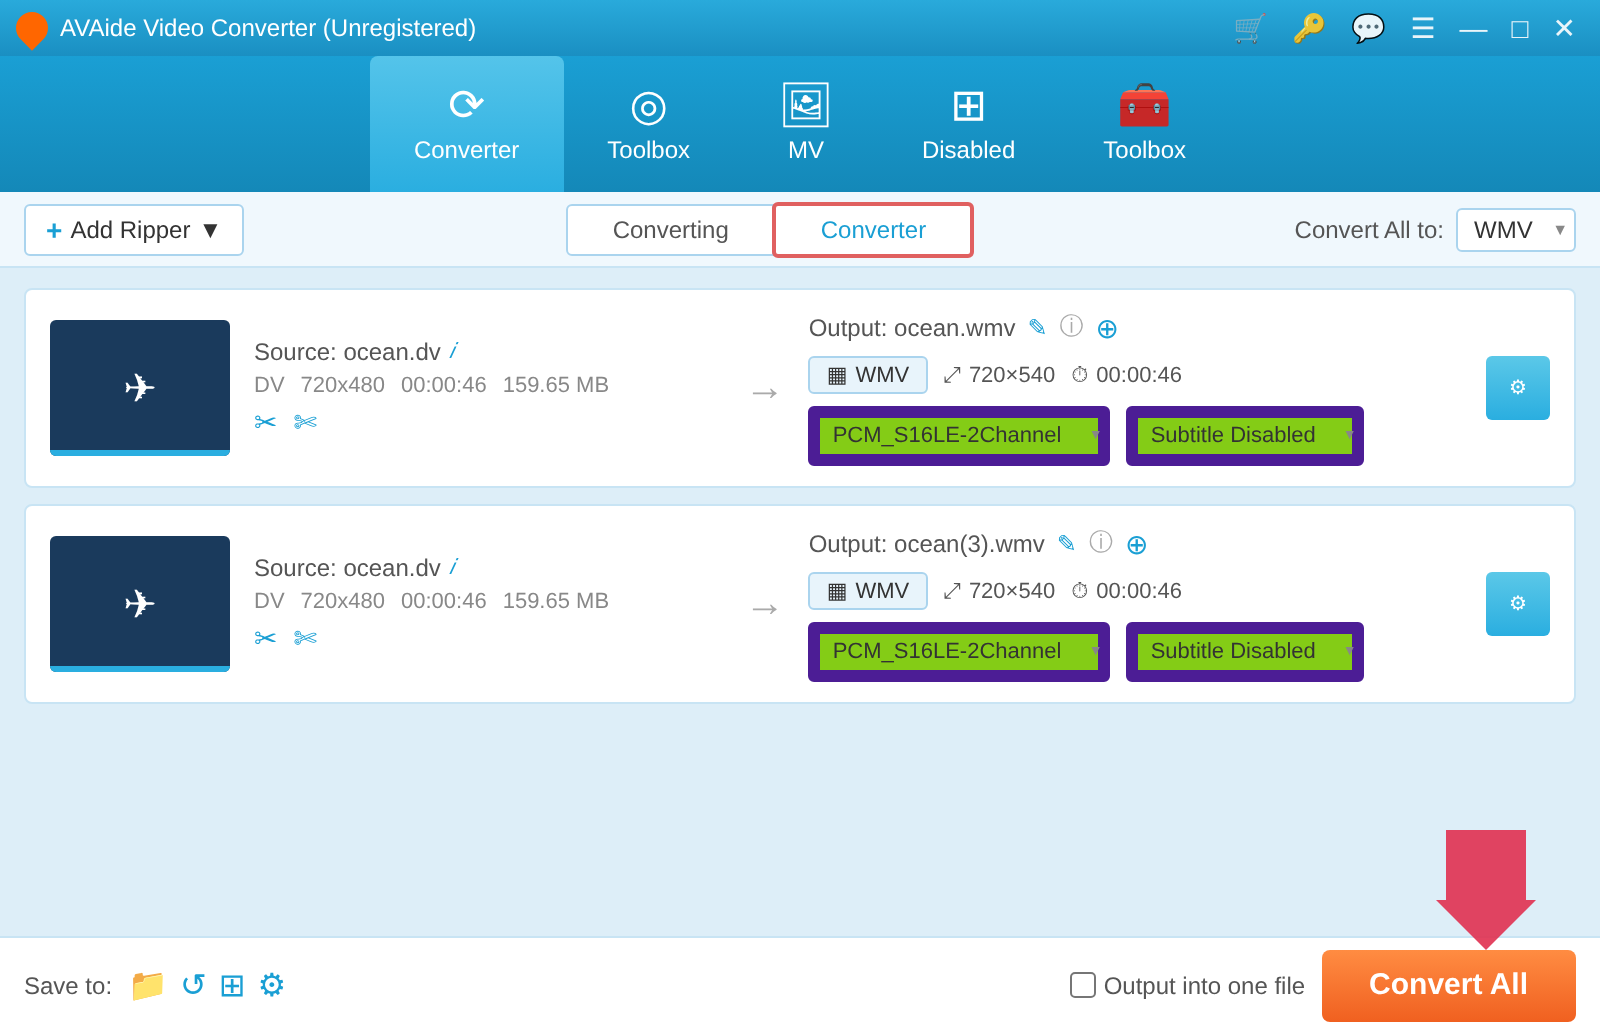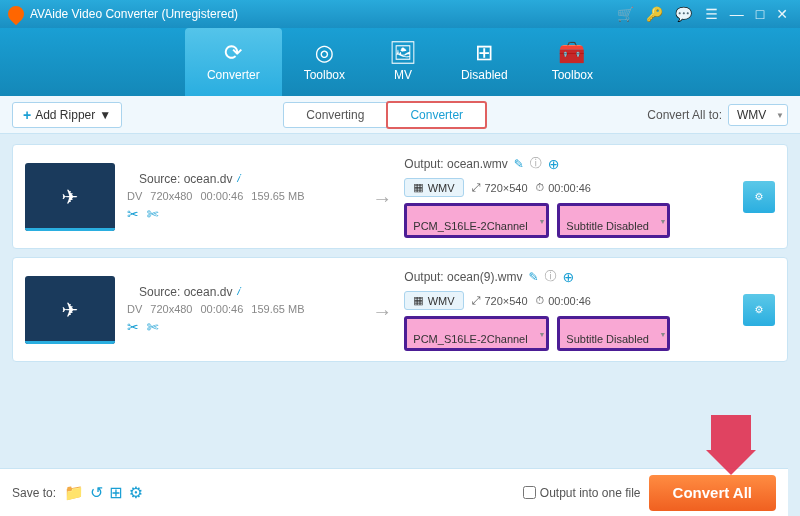--- a/index.html
+++ b/index.html
@@ -155,44 +155,44 @@
     .thumbnail-bar {
       position: absolute;
       bottom: 0;
       left: 0;
       right: 0;
       height: 3px;
       background: #2aaee0;
     }
 
     .file-info { flex: 1; }
-    .file-source { font-size: 12px; color: #555; margin-bottom: 4px; display: flex; align-items: center; gap: 4px; margin-left: 12px; }
+    .file-source { font-size: 12px; color: #555; margin-bottom: 4px; display: flex; align-items: center; gap: 4px; }
     .file-source .info-icon { color: #1a9fd4; font-style: italic; font-size: 11px; cursor: pointer; }
     .file-meta { font-size: 11px; color: #888; display: flex; align-items: center; gap: 8px; }
     .file-meta .icon-btn { color: #1a9fd4; cursor: pointer; font-size: 14px; }
 
     .arrow { color: #aaa; font-size: 20px; flex-shrink: 0; }
 
     .output-section { flex: 1.4; }
     .output-name { font-size: 12px; color: #555; margin-bottom: 6px; display: flex; align-items: center; gap: 6px; }
     .output-name .edit-icon { color: #1a9fd4; cursor: pointer; font-size: 12px; }
     .output-name .info-icon { color: #aaa; cursor: pointer; font-size: 12px; }
     .output-name .plus-icon { color: #1a9fd4; cursor: pointer; font-size: 14px; }
 
     .output-row { display: flex; align-items: center; gap: 8px; margin-bottom: 6px; font-size: 11px; color: #555; }
     .format-badge { background: #e8f4fb; border: 1px solid #aad4ee; border-radius: 3px; padding: 2px 8px; font-size: 11px; color: #333; display: flex; align-items: center; gap: 4px; }
     .res-info { display: flex; align-items: center; gap: 4px; color: #555; }
     .time-info { display: flex; align-items: center; gap: 4px; color: #555; }
     .output-dropdowns { display: flex; gap: 8px; align-items: center; }
     .small-select {
-      border: 3px solid #4c1d95;
-      border-radius: 3px;
-      padding: 14px 18px 3px 6px;
+      border: 6px solid #4c1d95;
+      border-radius: 3px;
+      padding: 3px 18px 3px 6px;
       font-size: 11px;
-      background: #f9a8d4;
+      background: #84cc16;
       color: #333;
       cursor: pointer;
       appearance: none;
     }
     .small-select-wrapper { position: relative; display: inline-block; }
     .small-select-wrapper::after {
       content: '▼';
       position: absolute;
       right: 4px;
       top: 50%;
@@ -221,21 +221,21 @@
       background: white;
       border-top: 1px solid #c8e4f4;
       height: 48px;
       display: flex;
       align-items: center;
       padding: 0 12px;
       gap: 8px;
       position: absolute;
       bottom: 0;
       left: 0;
-      right: 12px;
+      right: 0;
     }
     .save-to-label { font-size: 12px; color: #555; white-space: nowrap; }
     .save-path-wrapper {
       flex: 1;
       max-width: 280px;
       position: relative;
       border: 2px solid #e06060;
       border-radius: 3px;
     }
     .save-path-input {
@@ -434,21 +434,21 @@
           <span>159.65 MB</span>
         </div>
         <div class="file-meta" style="margin-top:4px;">
           <span class="icon-btn">✂</span>
           <span class="icon-btn">✄</span>
         </div>
       </div>
       <div class="arrow">→</div>
       <div class="output-section">
         <div class="output-name">
-          <span>Output: ocean(9).wmv</span>
+          <span>Output: ocean(3).wmv</span>
           <span class="edit-icon">✎</span>
           <span class="info-icon">ⓘ</span>
           <span class="plus-icon">⊕</span>
         </div>
         <div class="output-row">
           <span class="format-badge">
             <span>▦</span>
             <span>WMV</span>
           </span>
           <span class="res-info">

